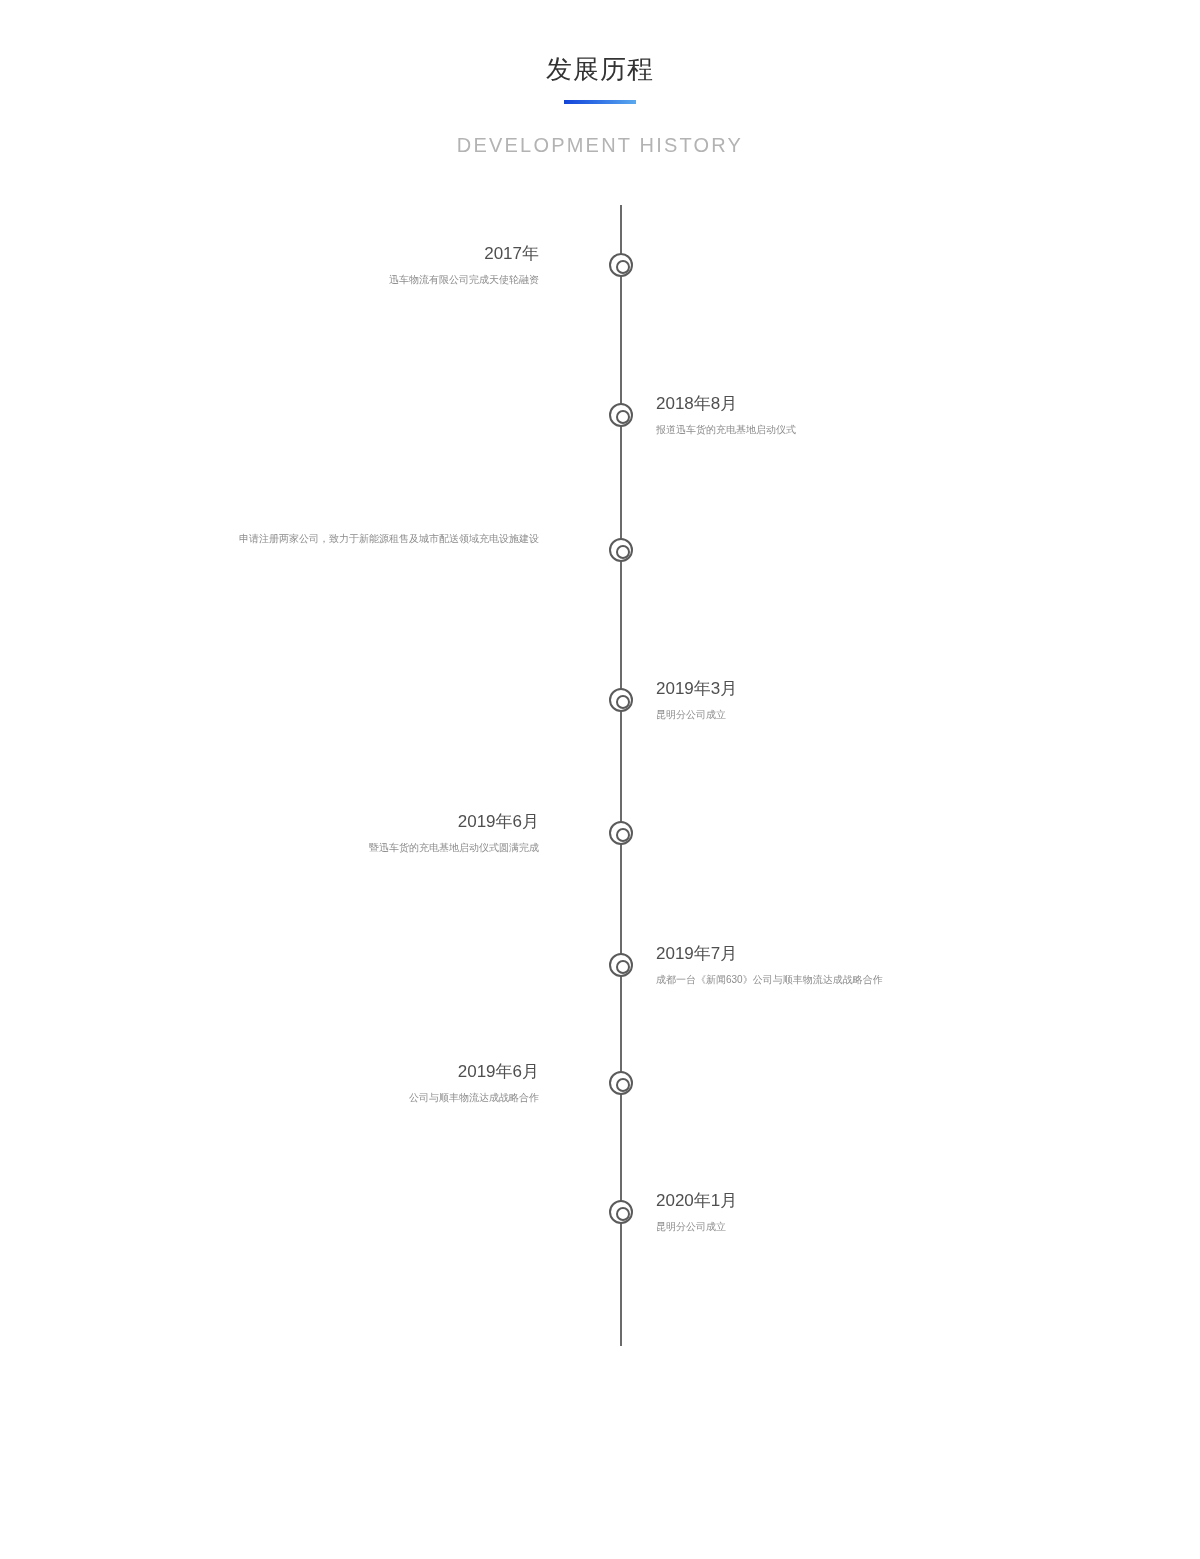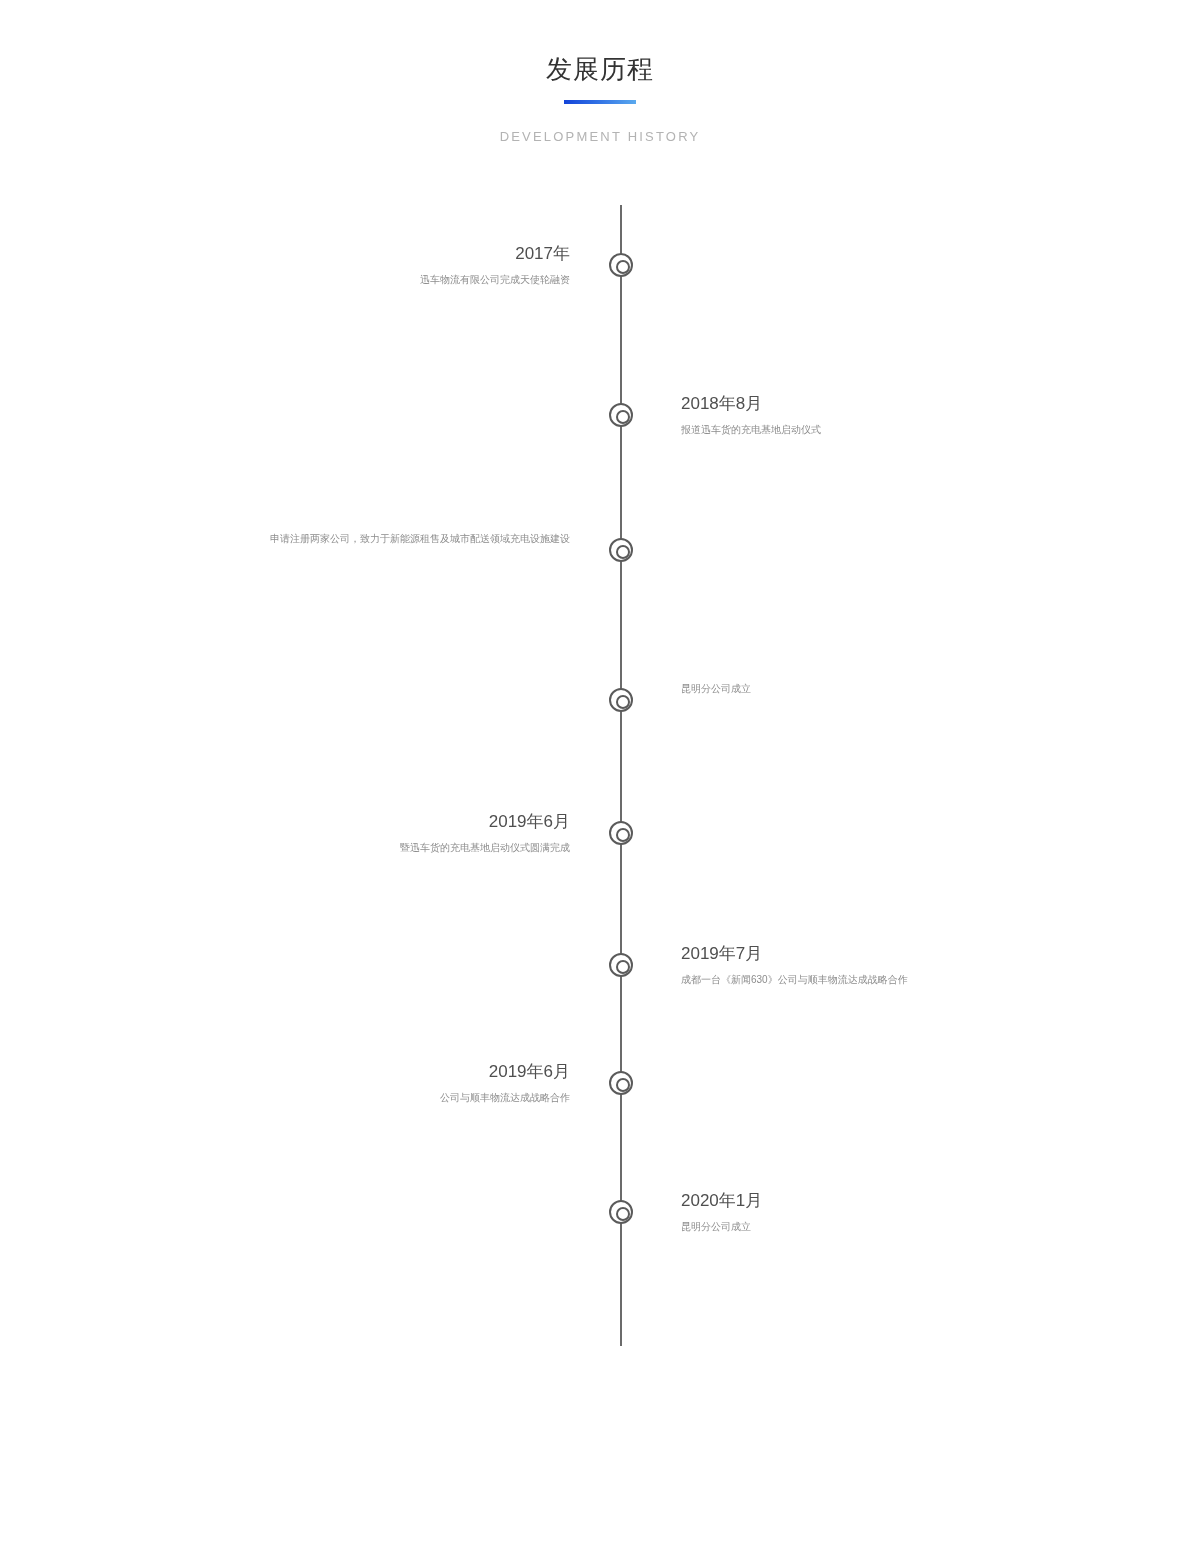--- a/index.html
+++ b/index.html
@@ -37,22 +37,22 @@
   }
 
   .header-rule {
     width: 72px;
     height: 4px;
     margin: 14px auto 0 auto;
     background: linear-gradient(to right, #1344d9 0%, #2f6fe4 45%, #5aa9ee 100%);
   }
 
   .header-subtitle {
-    margin-top: 22px;
-    font-size: 13px;
+    margin-top: 30px;
+    font-size: 20px;
     line-height: 22px;
     color: #b3b3b3;
     font-weight: 400;
     letter-spacing: 2.2px;
   }
 
   
   .timeline {
     position: absolute;
     top: 0;
@@ -101,28 +101,28 @@
     border-radius: 50%;
     background: #ffffff;
   }
 
   .tl-content {
     position: absolute;
     top: -24px;
   }
 
   .tl-item.left .tl-content {
-    right: 608px;
+    right: 639px;
     left: 140px;
     text-align: right;
     padding-right: 22px;
   }
 
   .tl-item.right .tl-content {
-    left: 681px;
+    left: 656px;
     right: 120px;
     text-align: left;
   }
 
   .tl-date {
     font-size: 17px;
     line-height: 26px;
     color: #4f4f4f;
     font-weight: 400;
     white-space: nowrap;
@@ -177,20 +177,21 @@
           <div class="tl-marker"></div>
           <div class="tl-content">
             <div class="tl-desc">
               <span class="tl-desc-line">申请注册两家公司，致力于新能源租售及城市配送领域充电设施建设</span>
             </div>
           </div>
         </div>
         <div class="tl-item right" style="top: 700px;">
           <div class="tl-marker"></div>
           <div class="tl-content">
+            <div class="tl-date">2019年3月</div>
             <div class="tl-desc">
               <span class="tl-desc-line">昆明分公司成立</span>
             </div>
           </div>
         </div>
         <div class="tl-item left" style="top: 833px;">
           <div class="tl-marker"></div>
           <div class="tl-content">
             <div class="tl-date">2019年6月</div>
             <div class="tl-desc">

